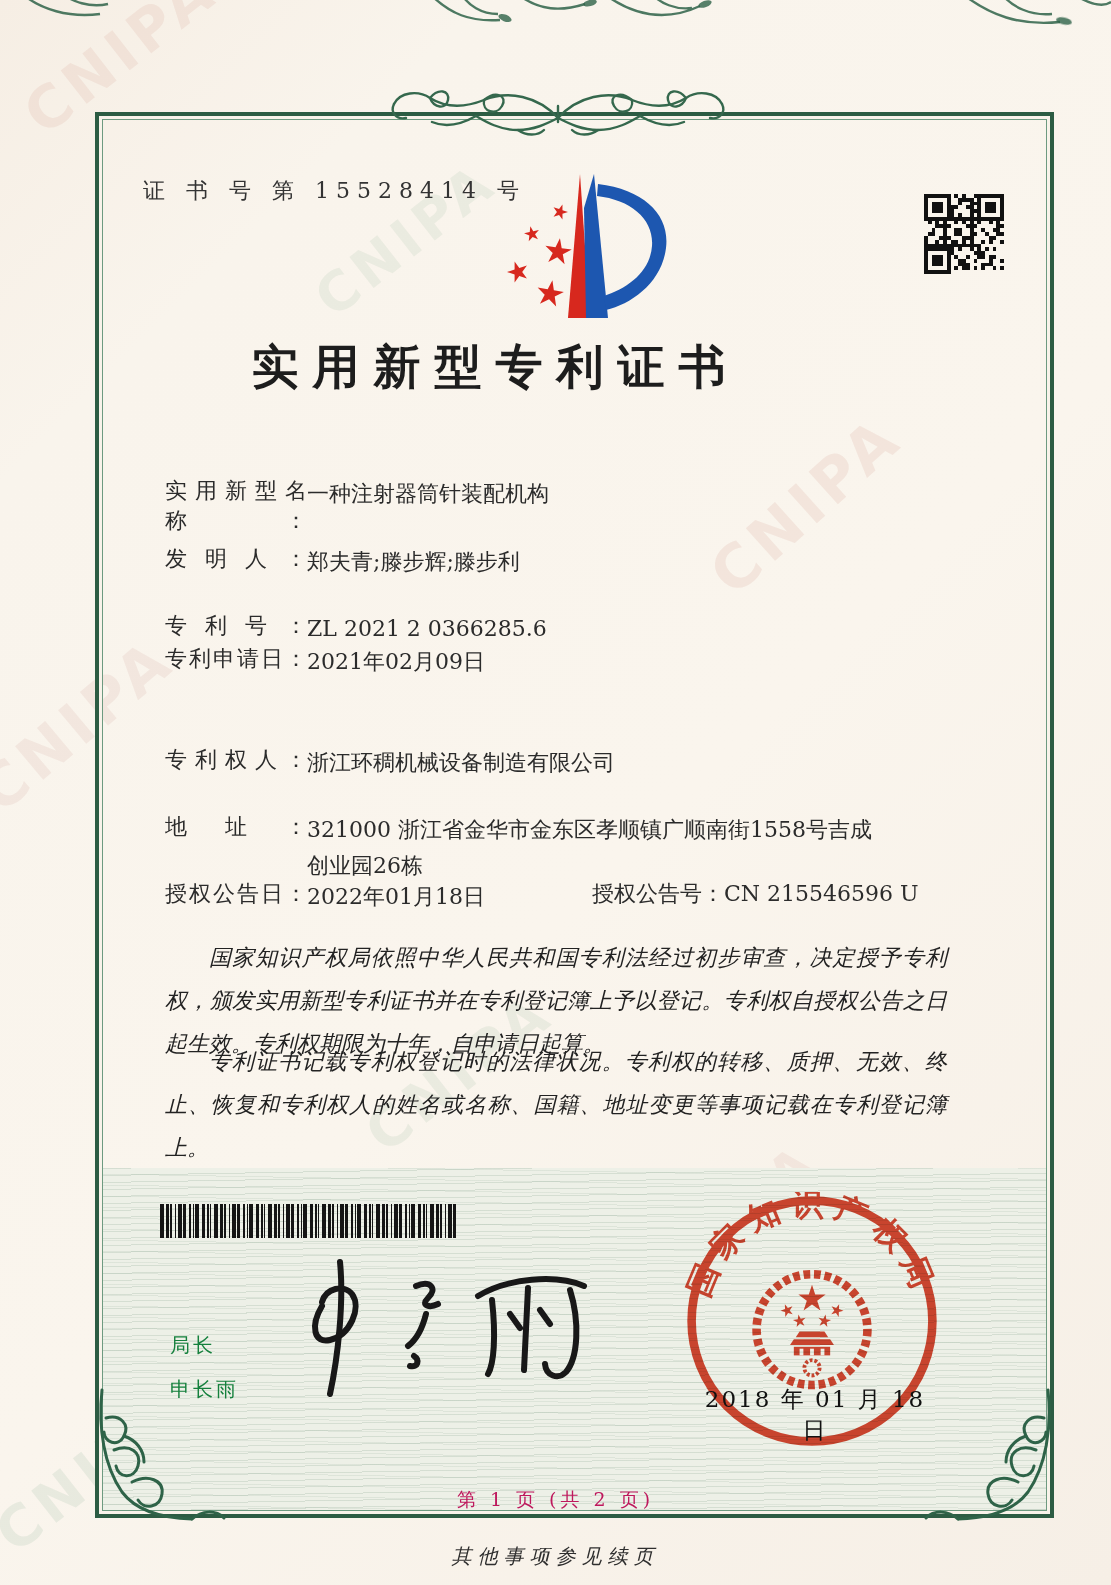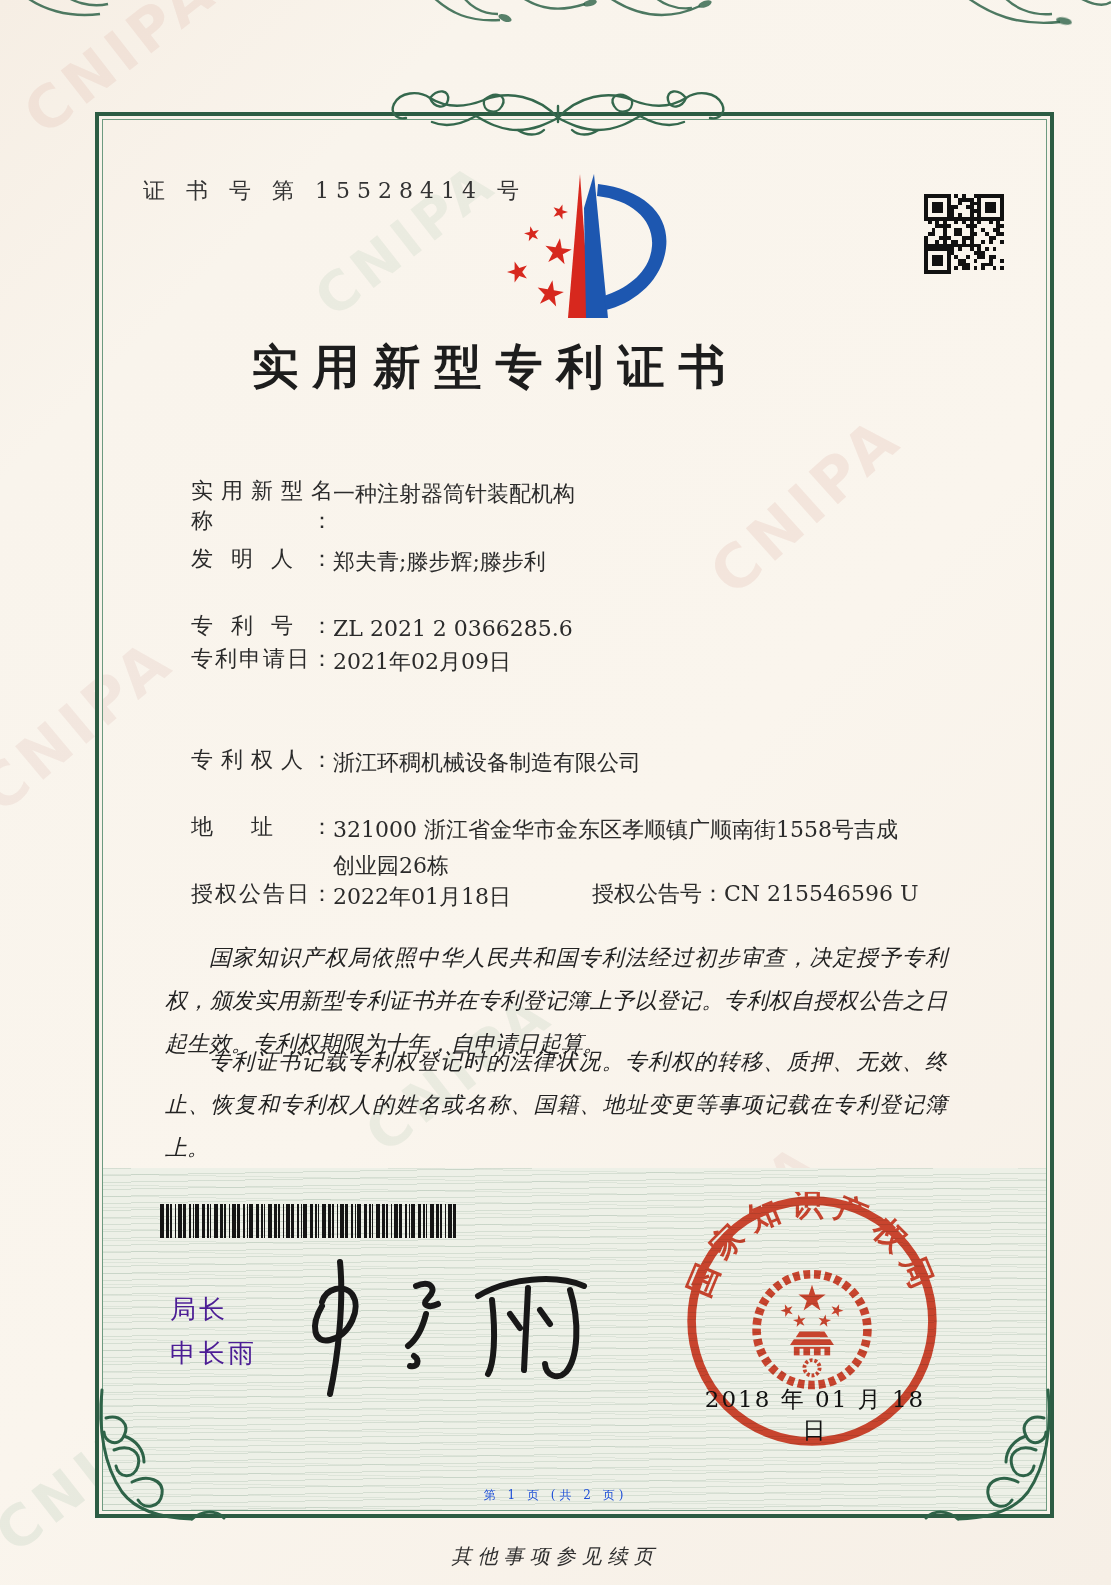--- a/index.html
+++ b/index.html
@@ -26,34 +26,34 @@
   
   .wm{font-family:"DejaVu Sans","Liberation Sans",sans-serif;font-weight:bold;
       letter-spacing:6px;pointer-events:none;user-select:none;}
   
   .certno{left:143px;top:176px;font-size:22px;letter-spacing:7px;color:#333;}
   .title{left:0;top:336px;width:991px;text-align:center;font-size:47px;font-weight:bold;
          letter-spacing:14px;color:#1d1d1d;}
   
   .field{left:165px;font-size:22px;color:#2b2b2b;}
   .flabel{display:inline-block;width:142px;text-align:justify;text-align-last:justify;
-          vertical-align:top;margin-left:26px;}
+          vertical-align:top;}
   .fvalue{display:inline-block;margin-left:0;max-width:580px;vertical-align:top;
           line-height:36px;}
   .grant-right{left:592px;font-size:22px;text-align:center;}
   
   .para{left:165px;width:782px;font-size:22px;line-height:43px;text-indent:2em;
         text-align:justify;color:#222;font-style:italic;}
   
-  .director{left:170px;font-size:26px;color:#4c1d95;letter-spacing:3px;
-            font-family:"DejaVu Sans","Liberation Sans",sans-serif;}
+  .director{left:170px;font-size:20px;color:#15803d;letter-spacing:3px;
+            font-family:"DejaVu Sans","Liberation Sans",sans-serif;margin-top:40px;}
   .seal-date{left:690px;top:1384px;width:250px;text-align:center;font-size:23px;
              letter-spacing:2px;color:#111;z-index:6;}
-  .page-footer{left:0;top:1487px;width:1111px;text-align:center;font-size:12px;
-               letter-spacing:4px;color:#1d4ed8;}
+  .page-footer{left:0;top:1487px;width:1111px;text-align:center;font-size:19px;
+               letter-spacing:4px;color:#be185d;}
   .continuation{left:0;top:1543px;width:1111px;text-align:center;font-size:20px;
                 letter-spacing:6px;color:#2e2e2e;font-style:italic;}
   .seal-box{left:683px;top:1192px;width:258px;height:258px;z-index:5;
             mix-blend-mode:multiply;opacity:.93;}
   .sig-box{left:288px;top:1252px;z-index:4;}
   .barcode-box{left:160px;top:1204px;}
   .qr-box{left:924px;top:194px;}
   .logo-box{left:468px;top:168px;}
   .ornament-top{left:388px;top:78px;z-index:2;}
   .corner{z-index:2;}

